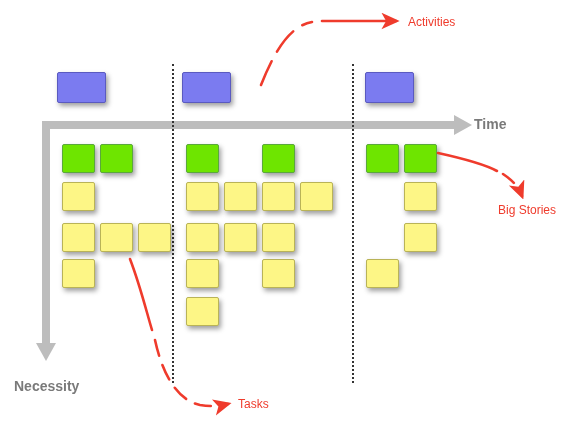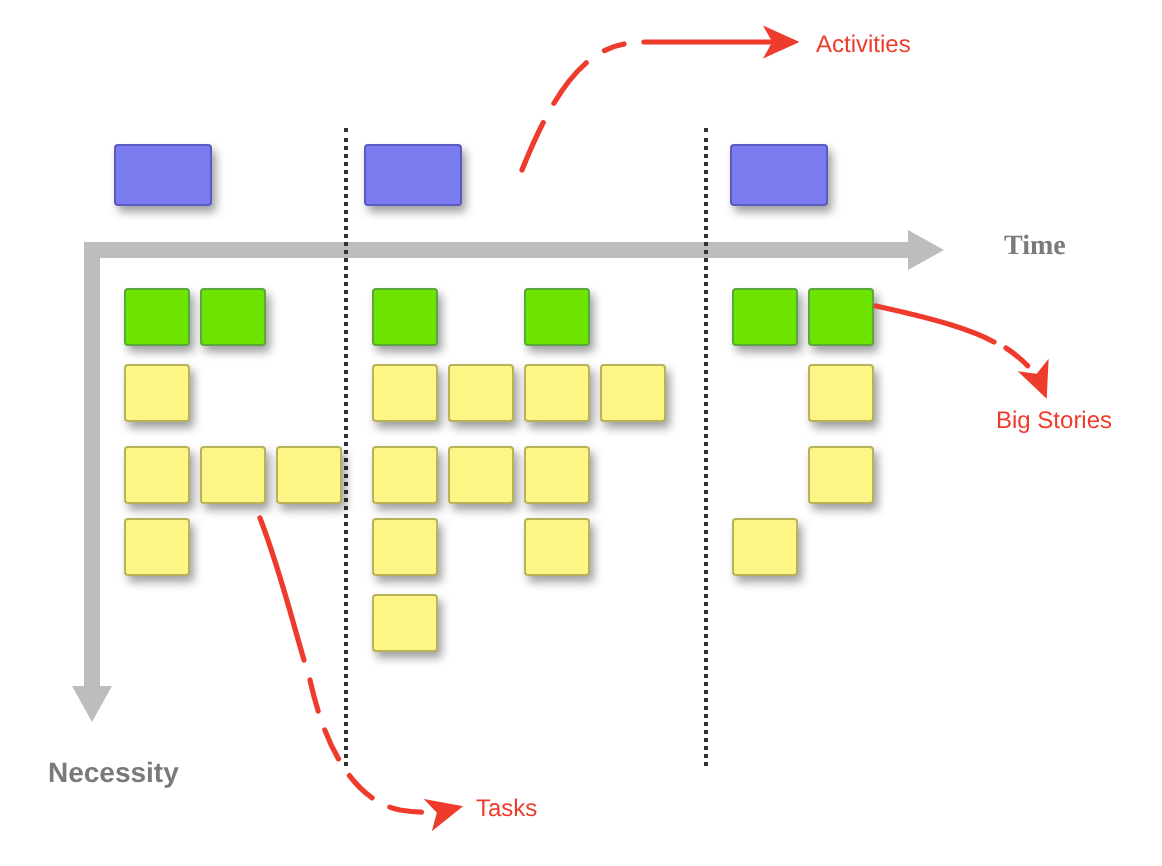--- a/index.html
+++ b/index.html
@@ -153,23 +153,23 @@
     <path d="M261,85 C275,50 290,26 312,22" stroke="#ef3b2c" stroke-width="2.6" fill="none" stroke-dasharray="26,11" stroke-linecap="round"></path>
     <path d="M322,21 L396,21" stroke="#ef3b2c" stroke-width="2.6" fill="none" stroke-linecap="round" marker-end="url(#redhead)"></path>
 
     <path d="M438,153 C470,160 486,165 497,171" stroke="#ef3b2c" stroke-width="2.6" fill="none" stroke-linecap="round"></path>
     <path d="M503,174 C512,180 518,186 522,196" stroke="#ef3b2c" stroke-width="2.6" fill="none" stroke-dasharray="14,9" stroke-linecap="round" marker-end="url(#redhead)"></path>
 
     <path d="M130,259 C140,285 146,310 152,330" stroke="#ef3b2c" stroke-width="2.6" fill="none" stroke-linecap="round"></path>
     <path d="M155,340 C162,372 176,400 200,405 C212,407 220,406 228,404" stroke="#ef3b2c" stroke-width="2.6" fill="none" stroke-dasharray="16,10" stroke-linecap="round" marker-end="url(#redhead)"></path>
   </svg>
 
-  <div class="label axis-label" style="left:502px; top:116px;font-family:Liberation Serif, serif;">Time</div>
+  <div class="label axis-label" style="left:474px; top:116px;">Time</div>
 
-  <div class="label axis-label" style="left:24px; top:378px;">Necessity</div>
+  <div class="label axis-label" style="left:14px; top:378px;">Necessity</div>
 
   <div class="label callout" style="left:408px; top:15px;">Activities</div>
 
   <div class="label callout" style="left:498px; top:203px;">Big Stories</div>
 
   <div class="label callout" style="left:238px; top:397px;">Tasks</div>
 
 </div>
 
 </body></html>

